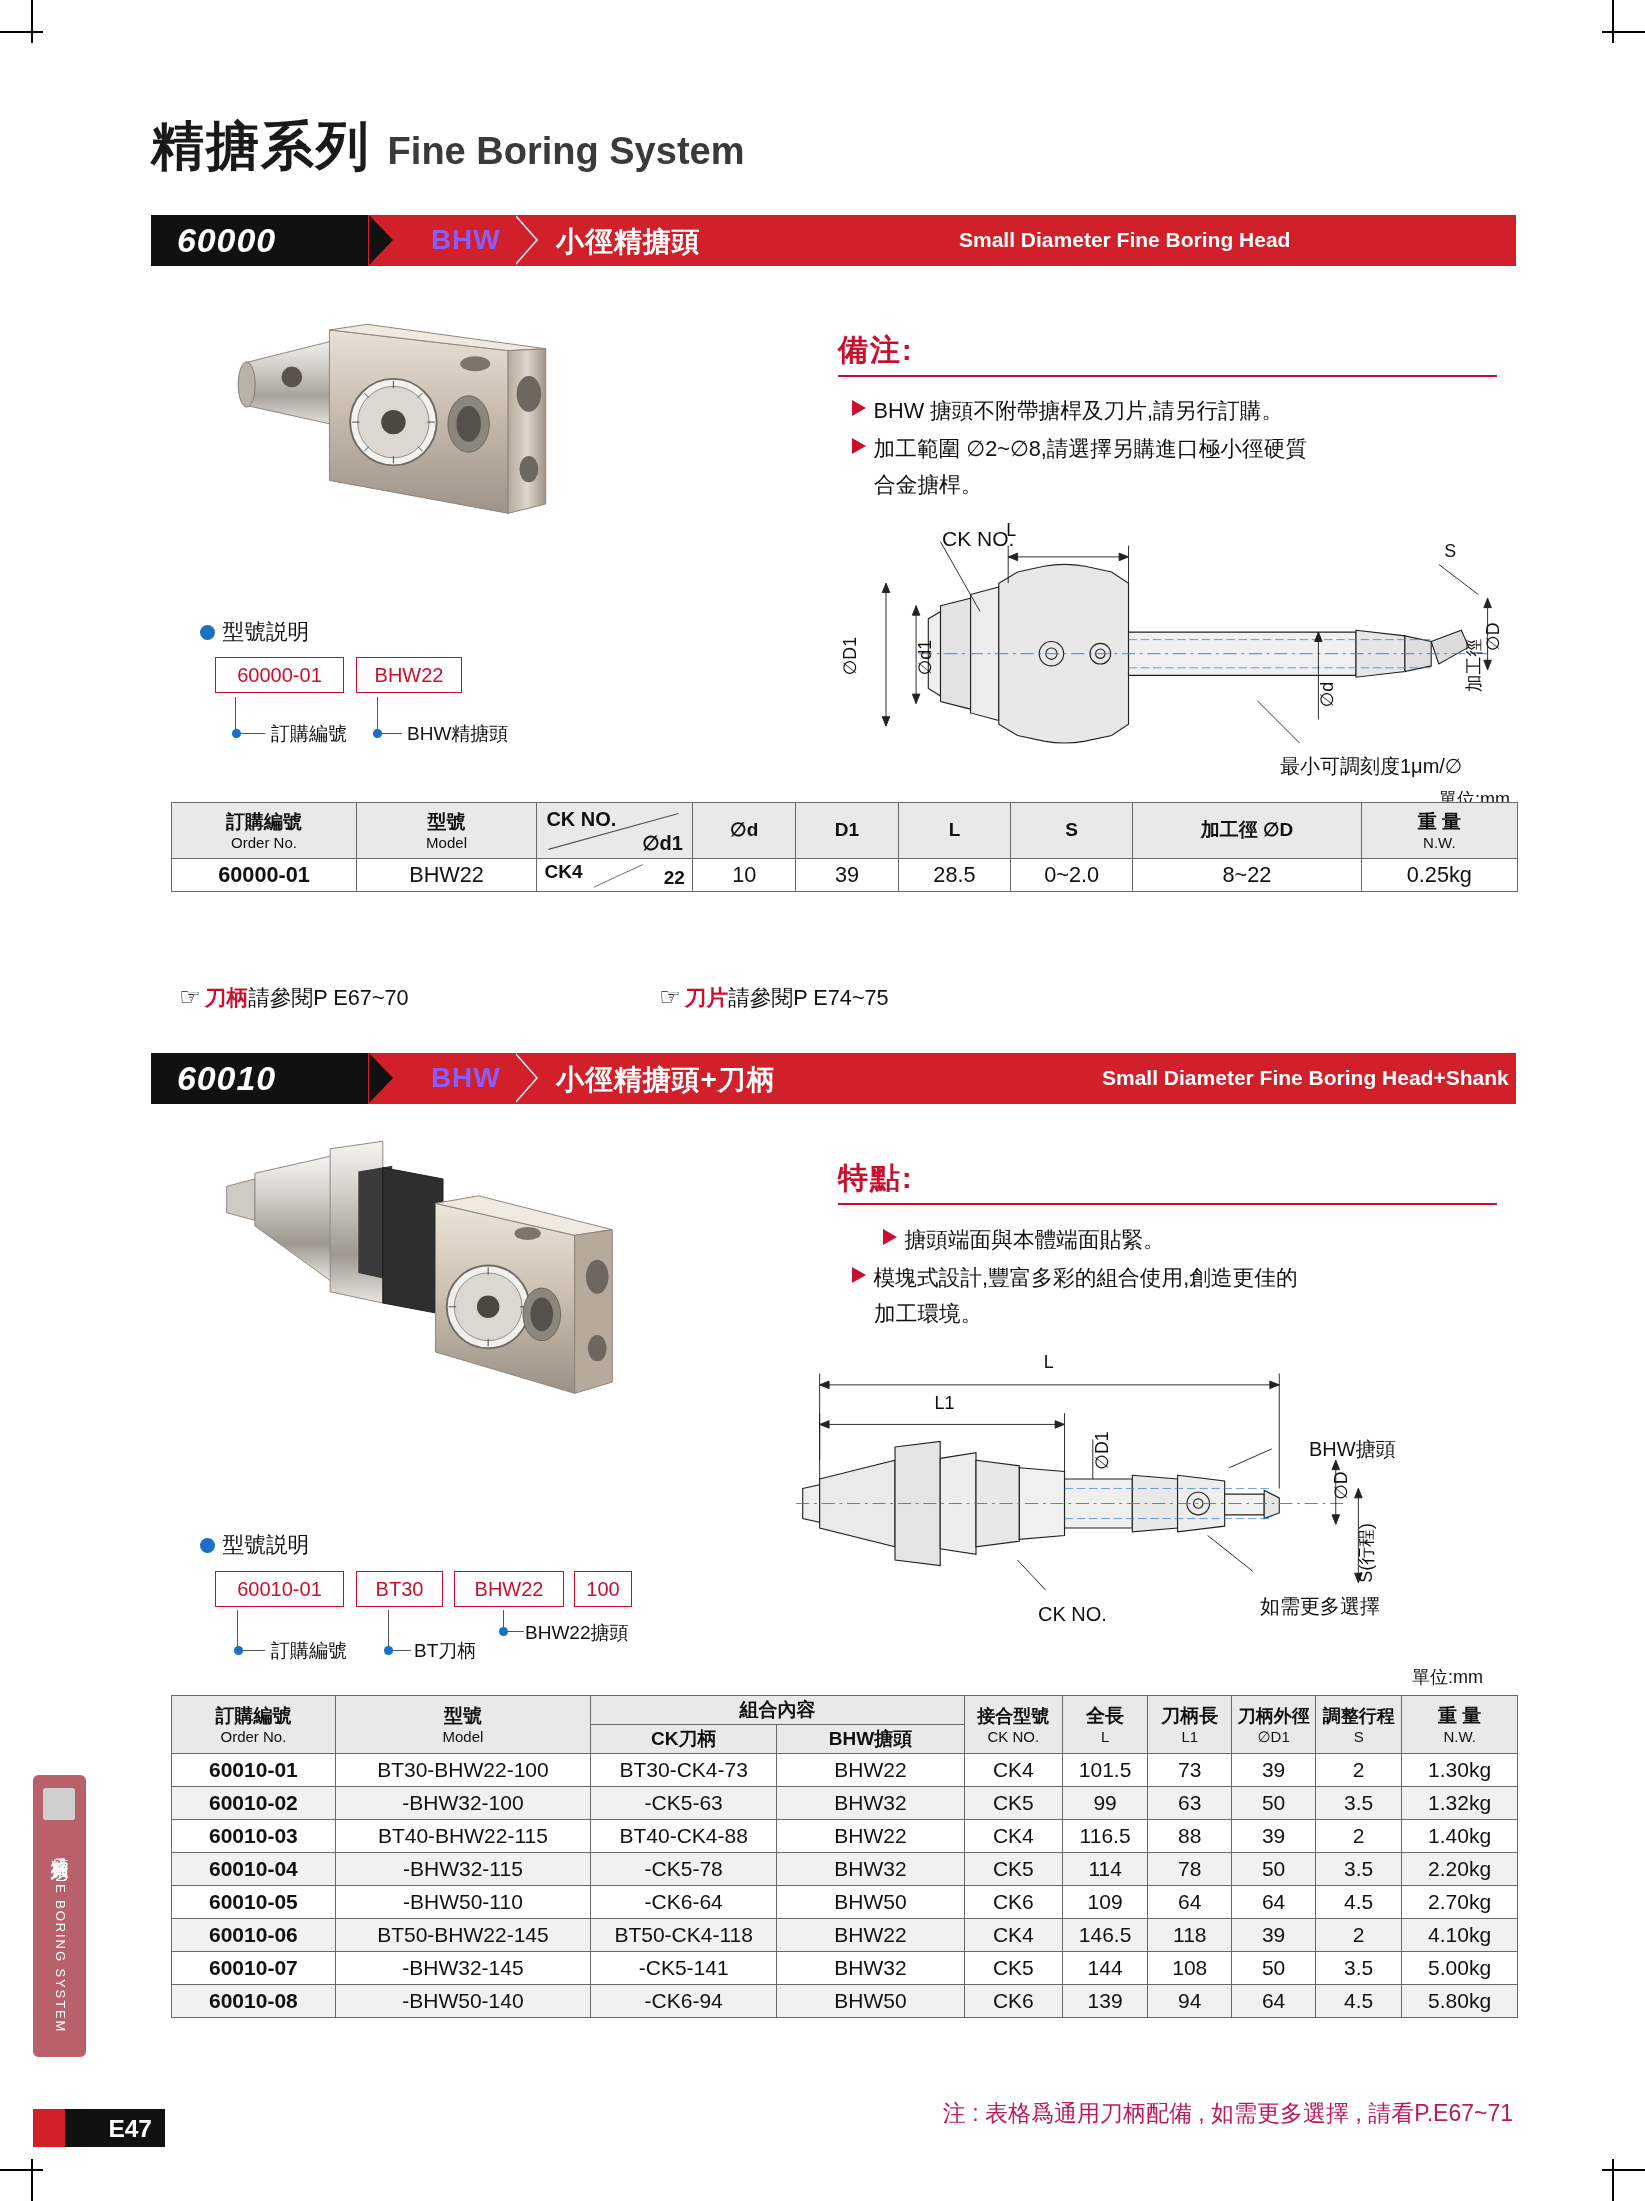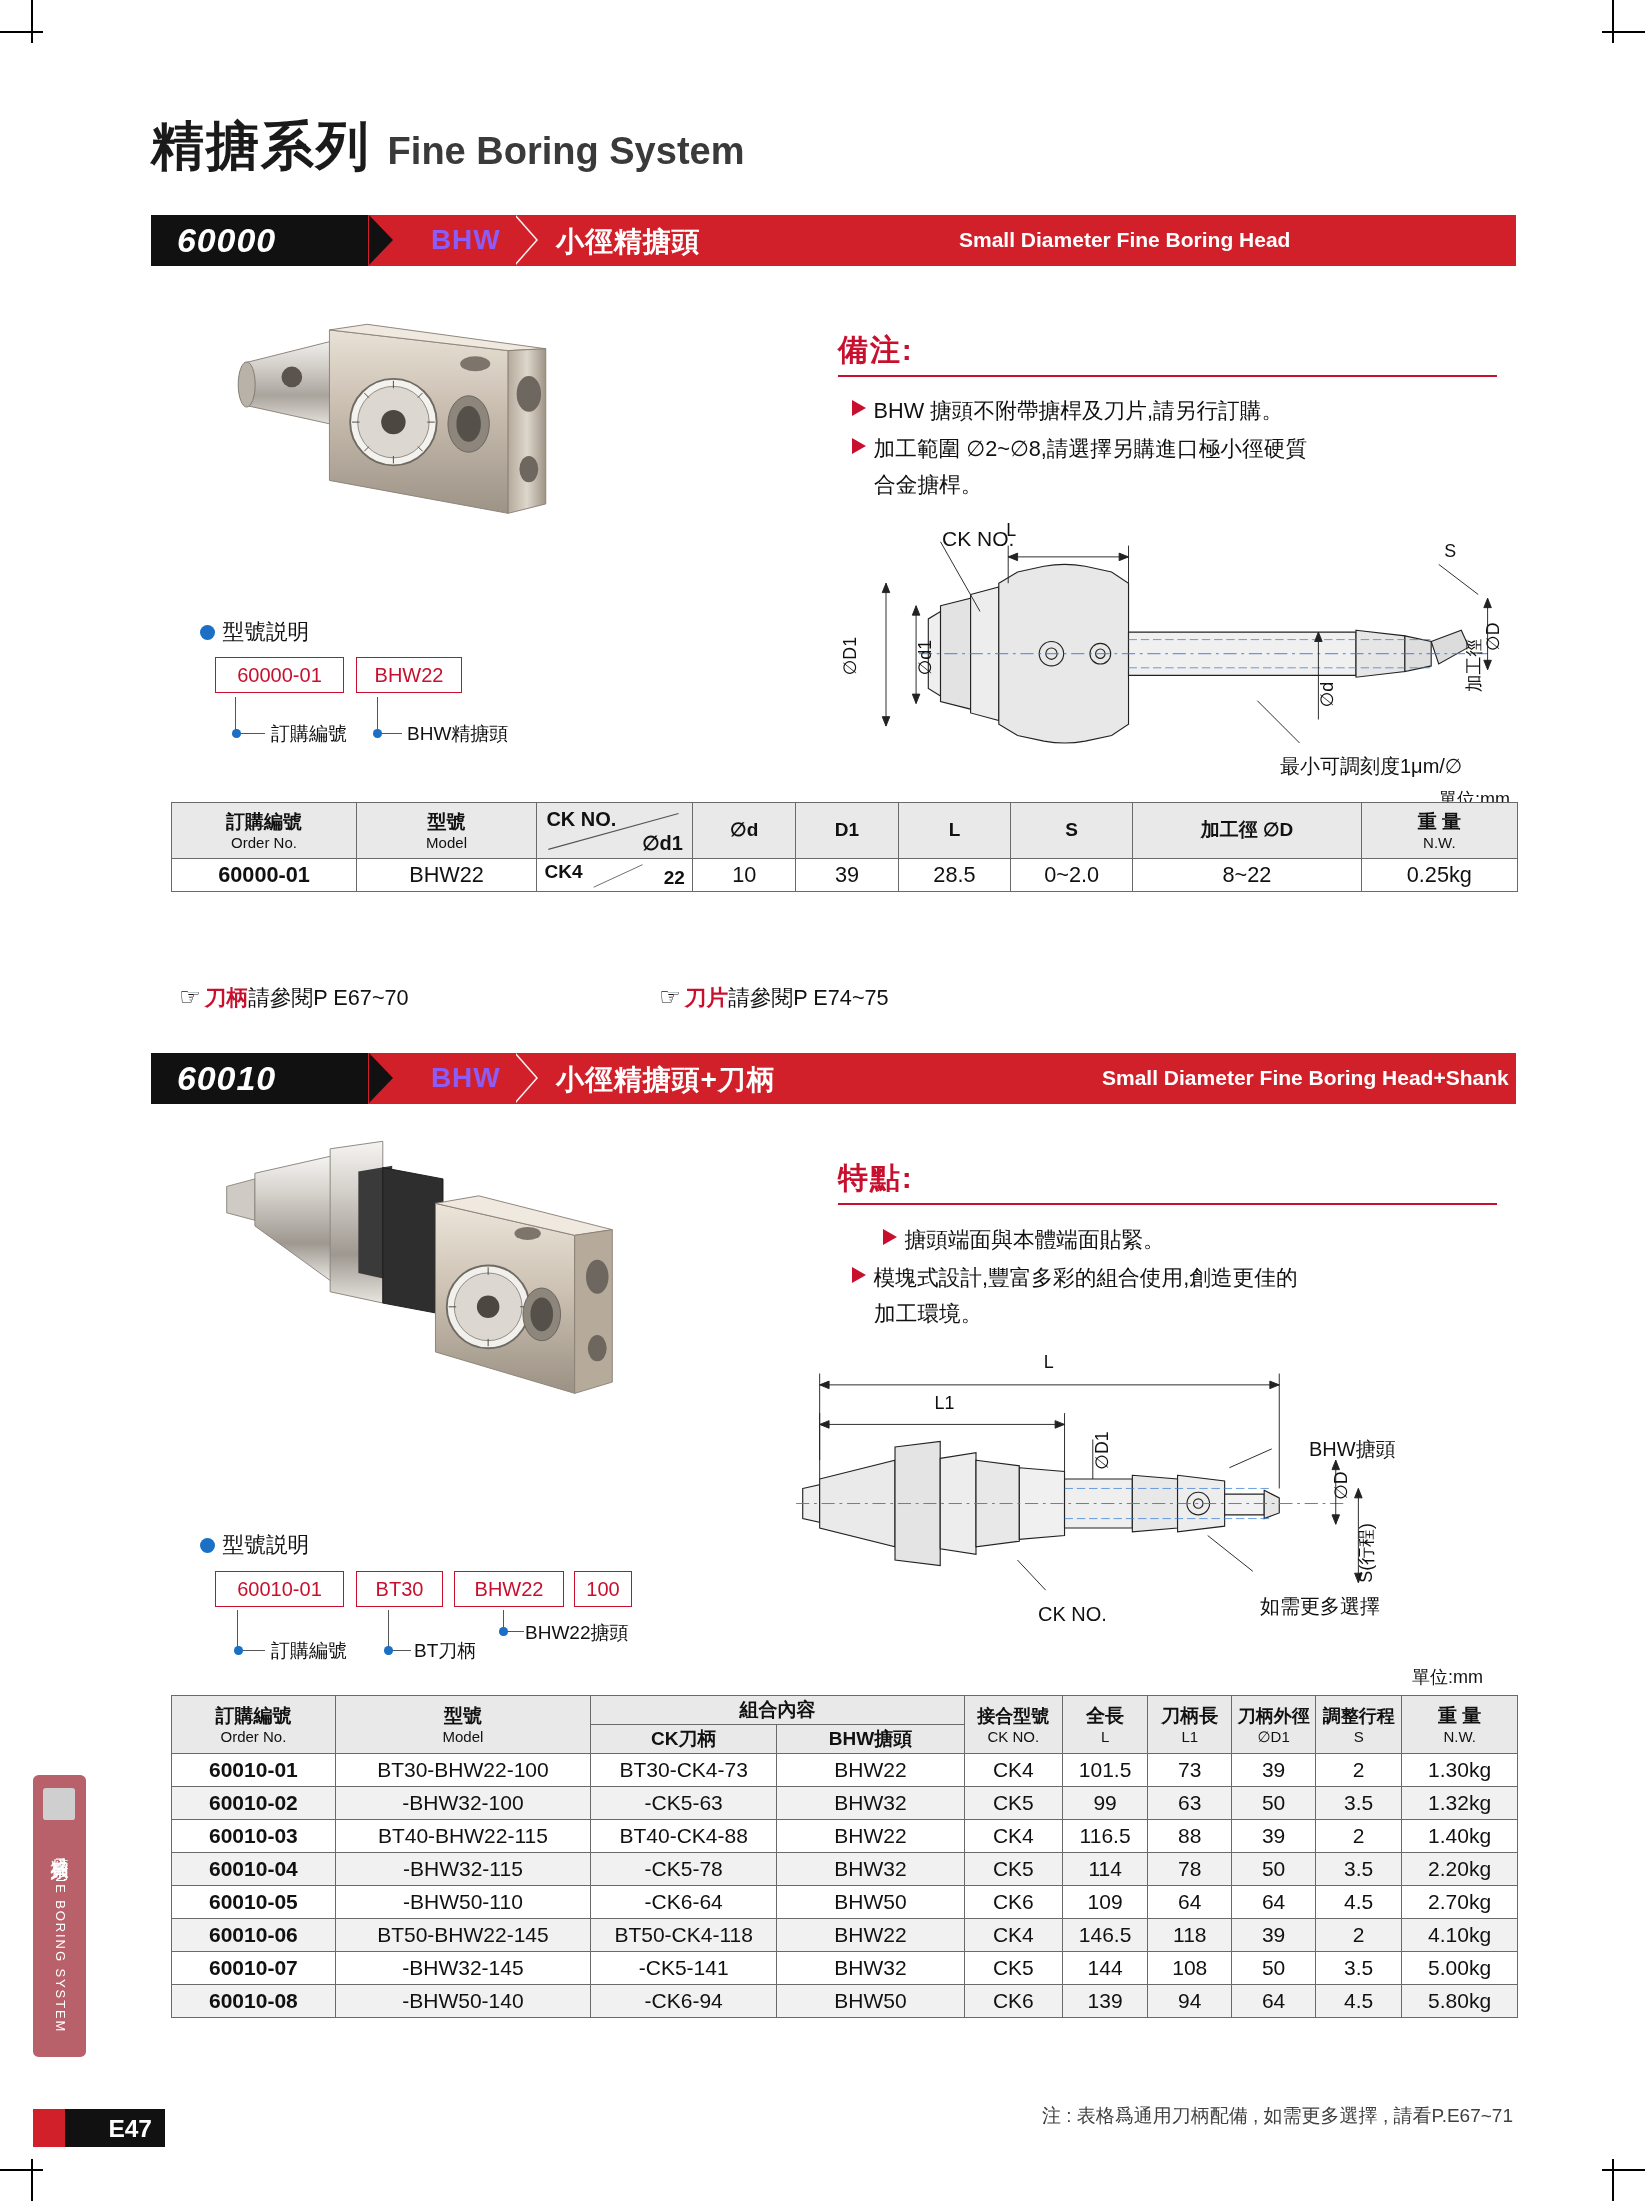--- a/index.html
+++ b/index.html
@@ -85,21 +85,21 @@
 
   
   .sidetab{position:absolute;left:33px;top:1775px;width:53px;height:282px;background:#b9616b;border-radius:5.6px;}
   .sidetab .txt{position:absolute;left:15px;top:68px;writing-mode:vertical-rl;font-size:18px;color:#fff;letter-spacing:1.9px;line-height:22.6px;}
   .sidetab .ico{position:absolute;left:10.4px;top:13px;width:32px;height:32px;background:#cfcfcf;border-radius:2.8px;}
 
   .pagenum{position:absolute;left:33px;bottom:55px;width:132px;height:38px;background:#111;}
   .pagenum span{position:absolute;right:13px;top:5.6px;color:#fff;font-size:24.5px;font-weight:bold;}
   .pagenum .wedge{position:absolute;left:0;top:0;width:32px;height:38px;background:#d2202a;}
 
-  .footnote{position:absolute;right:132px;bottom:73px;font-size:19px;color:#404040;}
+  .footnote{position:absolute;right:132px;bottom:73px;font-size:23px;color:#be185d;}
 
   
   .photo{position:absolute;}
   .ph1{left:226px;top:311px;width:395px;height:273px;}
   .ph2{left:217px;top:1130px;width:452px;height:348px;}
 
   
   .drawing{position:absolute;}
   .dlabel{position:absolute;font-size:19px;color:#111;}
   svg{display:block;}

